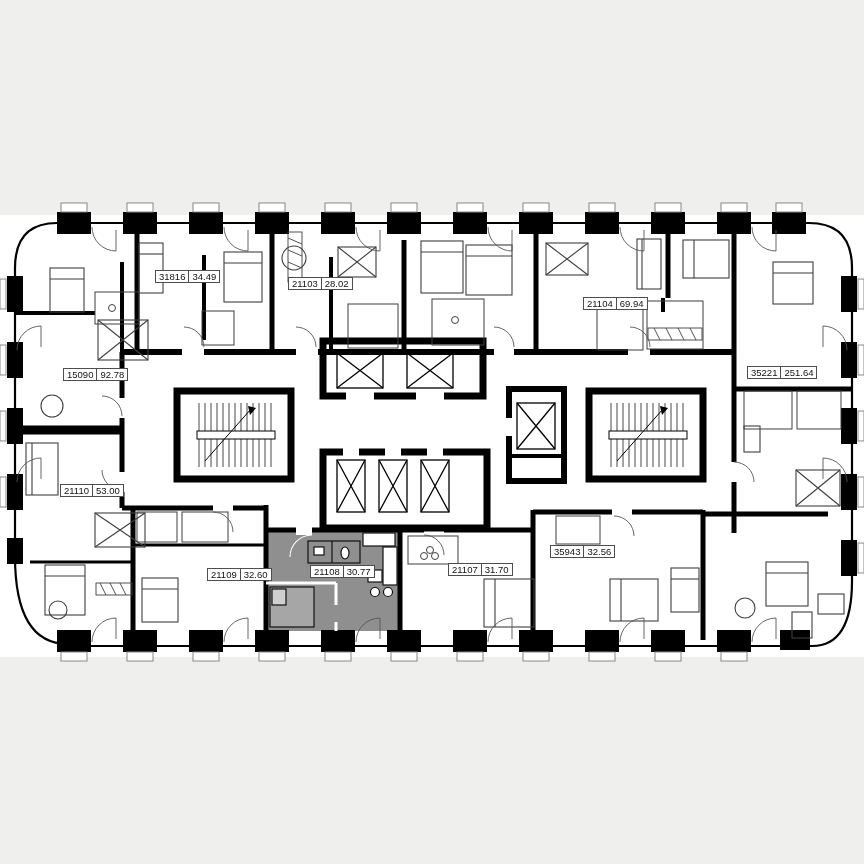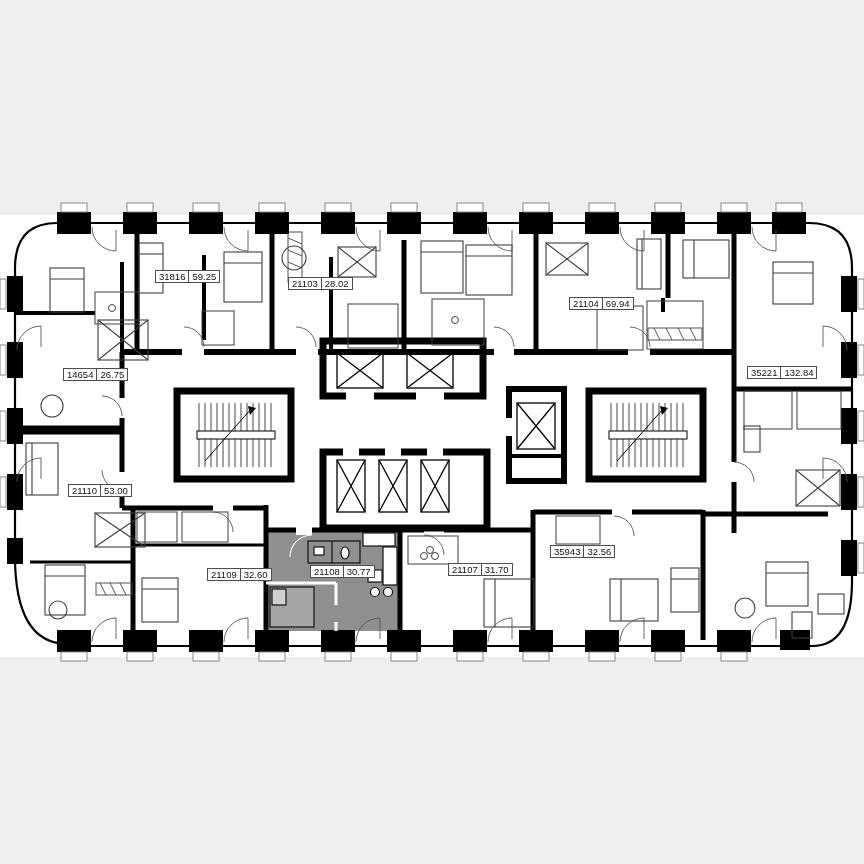--- a/index.html
+++ b/index.html
@@ -363,53 +363,53 @@
     <path d="M213 512a20 20 0 0 1 20 20"></path>
     <path d="M424 535a20 20 0 0 1 20 20"></path>
     <path d="M614 516a20 20 0 0 1 20 20"></path>
     <path d="M122 416a20 20 0 0 0-20-20"></path>
     <path d="M122 490a20 20 0 0 1-20-20"></path>
     <path d="M734 462a20 20 0 0 1 20 20"></path>
   </g>
 </svg>
 
   <div class="unit-label" style="left:63px;top:368px">
-    <span>14654</span>
-      <span class="area">26.75</span>
+    <span>15090</span>
+      <span class="area">92.78</span>
   </div>
   <div class="unit-label" style="left:155px;top:270px">
     <span>31816</span>
-      <span class="area">59.25</span>
+      <span class="area">34.49</span>
   </div>
   <div class="unit-label" style="left:288px;top:277px">
     <span>21103</span>
       <span class="area">28.02</span>
   </div>
-  <div class="unit-label" style="left:569px;top:297px">
+  <div class="unit-label" style="left:583px;top:297px">
     <span>21104</span>
       <span class="area">69.94</span>
   </div>
   <div class="unit-label" style="left:747px;top:366px">
     <span>35221</span>
-      <span class="area">132.84</span>
+      <span class="area">251.64</span>
   </div>
   <div class="unit-label" style="left:550px;top:545px">
     <span>35943</span>
       <span class="area">32.56</span>
   </div>
   <div class="unit-label" style="left:448px;top:563px">
     <span>21107</span>
       <span class="area">31.70</span>
   </div>
   <div class="unit-label" style="left:310px;top:565px">
     <span>21108</span>
       <span class="area">30.77</span>
   </div>
   <div class="unit-label" style="left:207px;top:568px">
     <span>21109</span>
       <span class="area">32.60</span>
   </div>
-  <div class="unit-label" style="left:68px;top:484px">
+  <div class="unit-label" style="left:60px;top:484px">
     <span>21110</span>
       <span class="area">53.00</span>
   </div>
 
 </div>
 
 </body></html>

